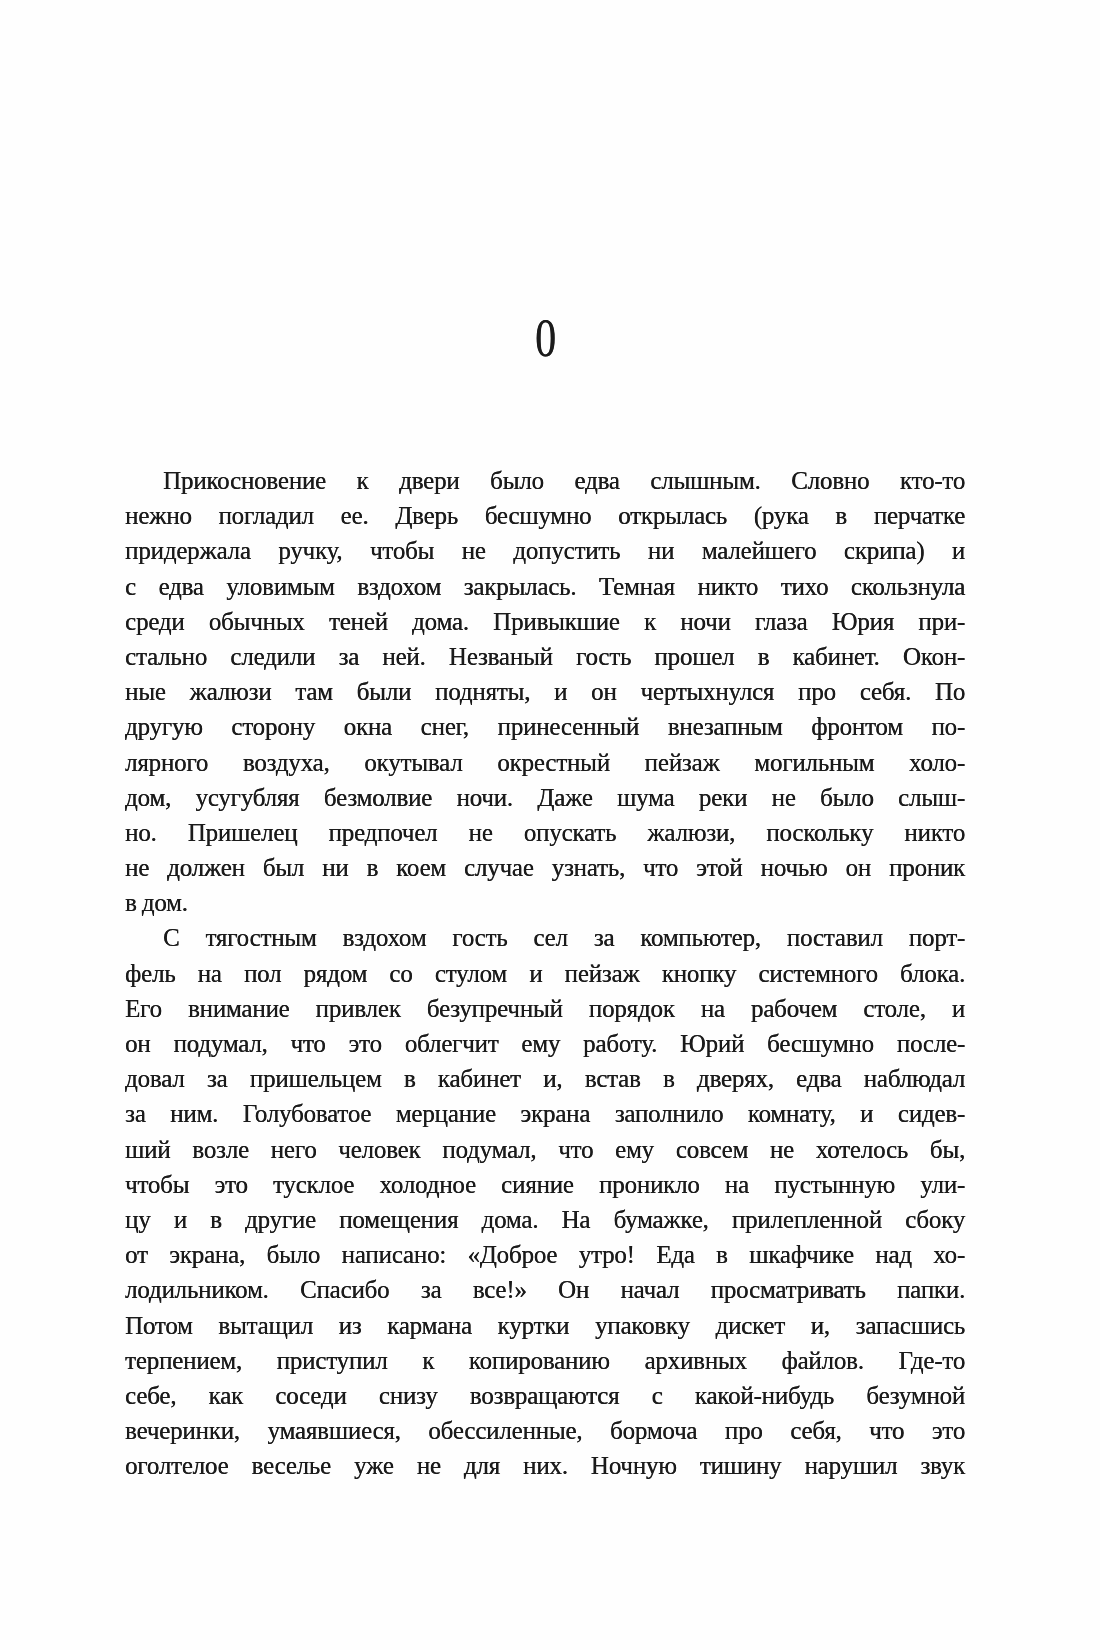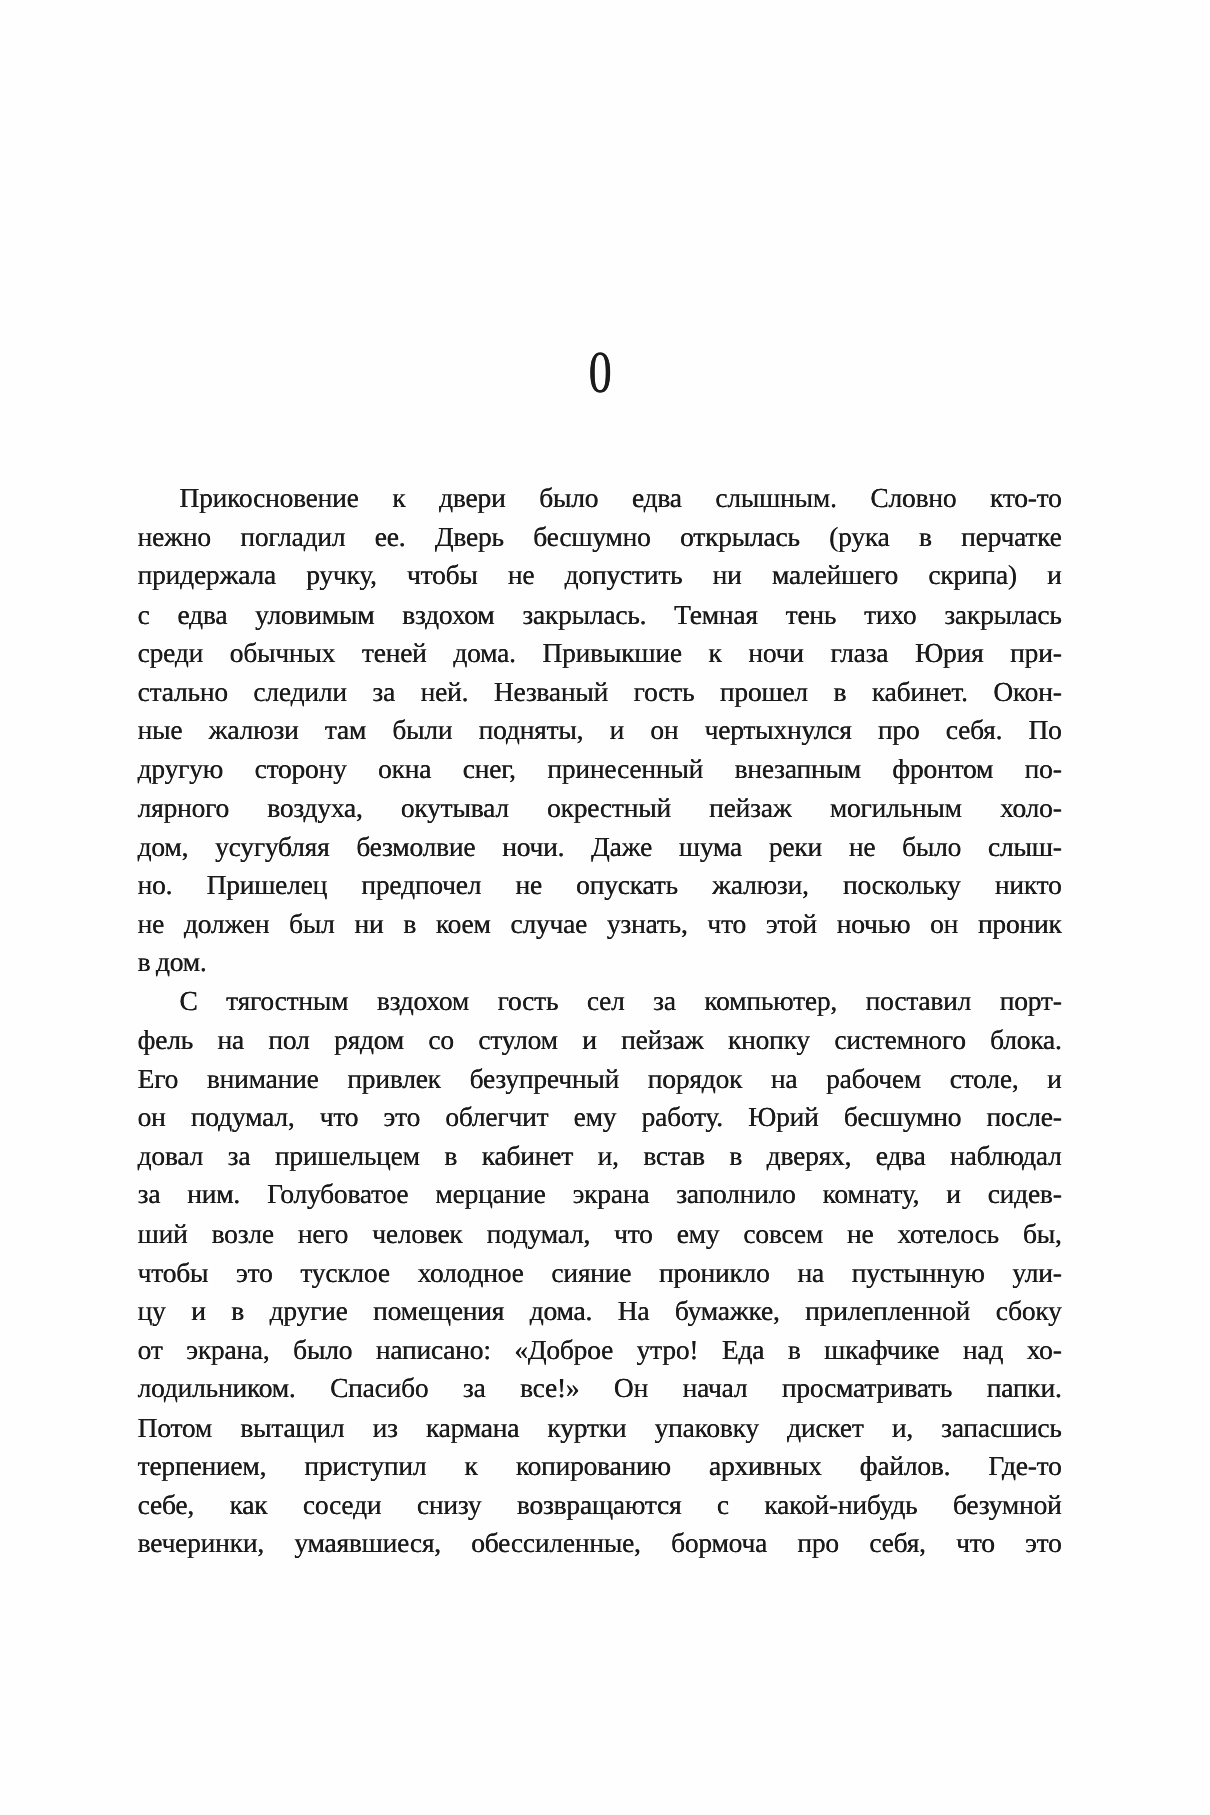--- a/index.html
+++ b/index.html
@@ -28,21 +28,21 @@
     text-shadow: 0.3px 0 0 currentColor;
   }
   .chapter .digit {
     display: inline-block;
     transform: scaleX(0.78);
     transform-origin: center;
   }
   .text-column {
     position: absolute;
     left: 125px;
-    top: 436px;
+    top: 463px;
     width: 840px;
     font-size: 25px;
     line-height: 35.2px;
     letter-spacing: -0.2px;
     word-spacing: -1px;
     text-shadow: 0.3px 0 0 currentColor;
   }
   .line {
     height: 35.2px;
     text-align: justify;
@@ -63,21 +63,21 @@
 
 <div class="page">
   <div class="chapter">
     <span class="digit">0</span>
   </div>
   <div class="text-column">
       <div>
         <div class="line indent">Прикосновение к двери было едва слышным. Словно кто-то</div>
         <div class="line">нежно погладил ее. Дверь бесшумно открылась (рука в перчатке</div>
         <div class="line">придержала ручку, чтобы не допустить ни малейшего скрипа) и</div>
-        <div class="line">с едва уловимым вздохом закрылась. Темная тень тихо закрылась</div>
+        <div class="line">с едва уловимым вздохом закрылась. Темная никто тихо скользнула</div>
         <div class="line">среди обычных теней дома. Привыкшие к ночи глаза Юрия при-</div>
         <div class="line">стально следили за ней. Незваный гость прошел в кабинет. Окон-</div>
         <div class="line">ные жалюзи там были подняты, и он чертыхнулся про себя. По</div>
         <div class="line">другую сторону окна снег, принесенный внезапным фронтом по-</div>
         <div class="line">лярного воздуха, окутывал окрестный пейзаж могильным холо-</div>
         <div class="line">дом, усугубляя безмолвие ночи. Даже шума реки не было слыш-</div>
         <div class="line">но. Пришелец предпочел не опускать жалюзи, поскольку никто</div>
         <div class="line">не должен был ни в коем случае узнать, что этой ночью он проник</div>
         <div class="line left">в дом.</div>
       </div>
@@ -90,15 +90,16 @@
         <div class="line">за ним. Голубоватое мерцание экрана заполнило комнату, и сидев-</div>
         <div class="line">ший возле него человек подумал, что ему совсем не хотелось бы,</div>
         <div class="line">чтобы это тусклое холодное сияние проникло на пустынную ули-</div>
         <div class="line">цу и в другие помещения дома. На бумажке, прилепленной сбоку</div>
         <div class="line">от экрана, было написано: «Доброе утро! Еда в шкафчике над хо-</div>
         <div class="line">лодильником. Спасибо за все!» Он начал просматривать папки.</div>
         <div class="line">Потом вытащил из кармана куртки упаковку дискет и, запасшись</div>
         <div class="line">терпением, приступил к копированию архивных файлов. Где-то</div>
         <div class="line">себе, как соседи снизу возвращаются с какой-нибудь безумной</div>
         <div class="line">вечеринки, умаявшиеся, обессиленные, бормоча про себя, что это</div>
+        <div class="line">оголтелое веселье уже не для них. Ночную тишину нарушил звук</div>
       </div>
     </div>
 </div>
 
 </body></html>

